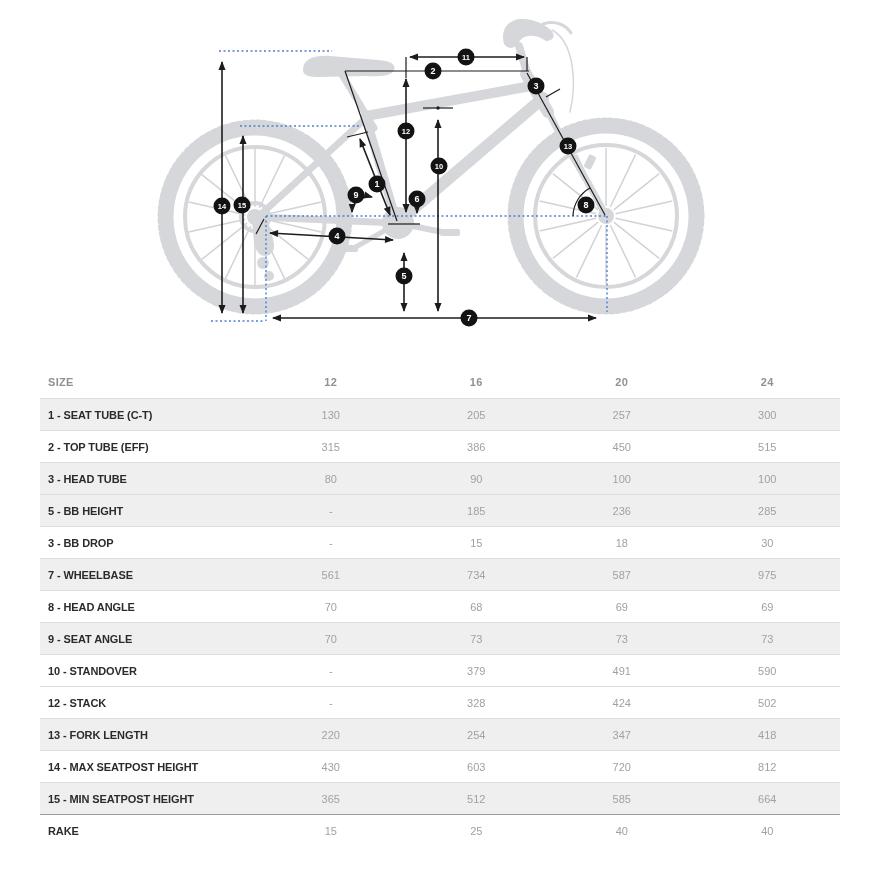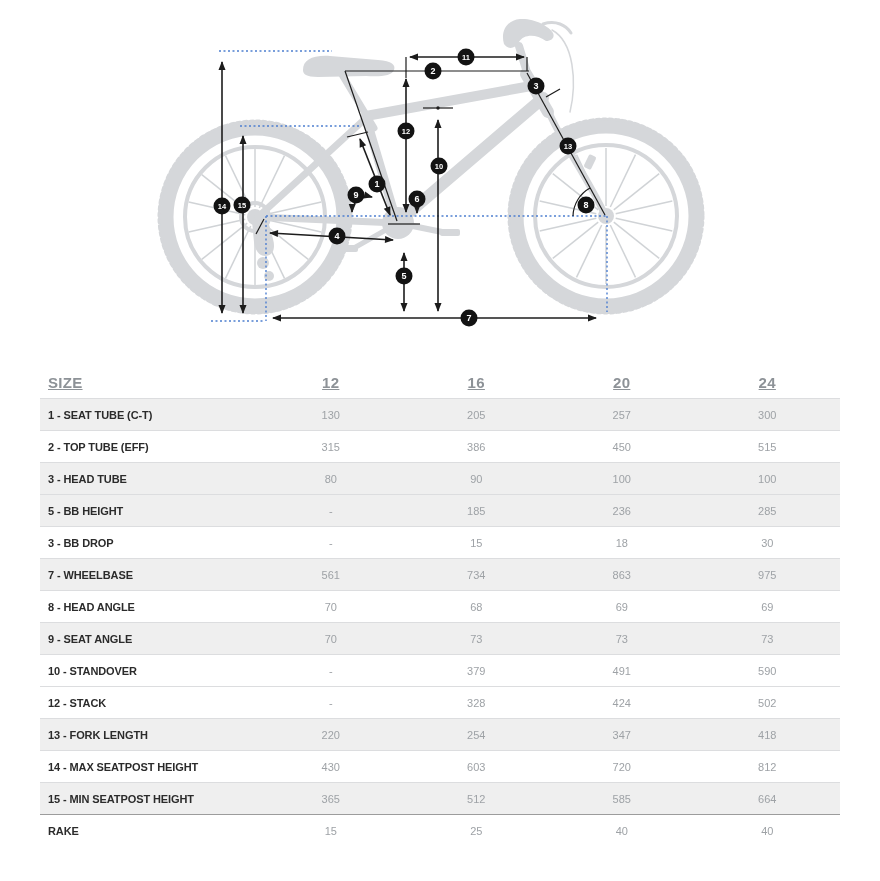--- a/index.html
+++ b/index.html
@@ -14,21 +14,21 @@
   .tick{stroke:#1c1c1c;stroke-width:1.2;fill:none;}
   .dot{stroke:#4d7fd0;stroke-width:1.4;fill:none;stroke-dasharray:2 2.5;}
   .badge circle{fill:#131313;}
   .badge text{fill:#ffffff;font:bold 9px "Liberation Sans",sans-serif;text-anchor:middle;dominant-baseline:central;}
   .badge.b2 text{font-size:7.5px;}
   
   .table-wrap{margin:4px 40px 0 40px;}
   table{border-collapse:collapse;width:800px;table-layout:fixed;}
   col.c-label{width:218px;}
   col.c-size{width:145.5px;}
-  thead th{height:30px;font-size:15px;font-weight:bold;color:#8d9297;letter-spacing:.3px;text-decoration:underline;}
+  thead th{height:30px;font-size:11px;font-weight:bold;color:#8d9297;letter-spacing:.3px;}
   th.label-head{text-align:left;padding-left:8px;}
   th.size-col{text-align:center;}
   tbody tr{border-top:1px solid #dcdddf;}
   tbody tr.zebra{background:#efefef;}
   tbody tr.last-row{border-top:1px solid #9c9c9c;}
   td{height:29px;font-size:11px;}
   td.label-cell{font-weight:bold;color:#2b2b2b;text-align:left;padding-left:8px;letter-spacing:-.1px;}
   td.value-cell{color:#9ea2a6;text-align:center;}
 </style>
 </head>
@@ -277,21 +277,21 @@
           <td class="label-cell">3 - BB DROP</td>
           <td class="value-cell">-</td>
           <td class="value-cell">15</td>
           <td class="value-cell">18</td>
           <td class="value-cell">30</td>
         </tr>
         <tr class="zebra">
           <td class="label-cell">7 - WHEELBASE</td>
           <td class="value-cell">561</td>
           <td class="value-cell">734</td>
-          <td class="value-cell">863</td>
+          <td class="value-cell">587</td>
           <td class="value-cell">975</td>
         </tr>
         <tr>
           <td class="label-cell">8 - HEAD ANGLE</td>
           <td class="value-cell">70</td>
           <td class="value-cell">68</td>
           <td class="value-cell">69</td>
           <td class="value-cell">69</td>
         </tr>
         <tr class="zebra">

